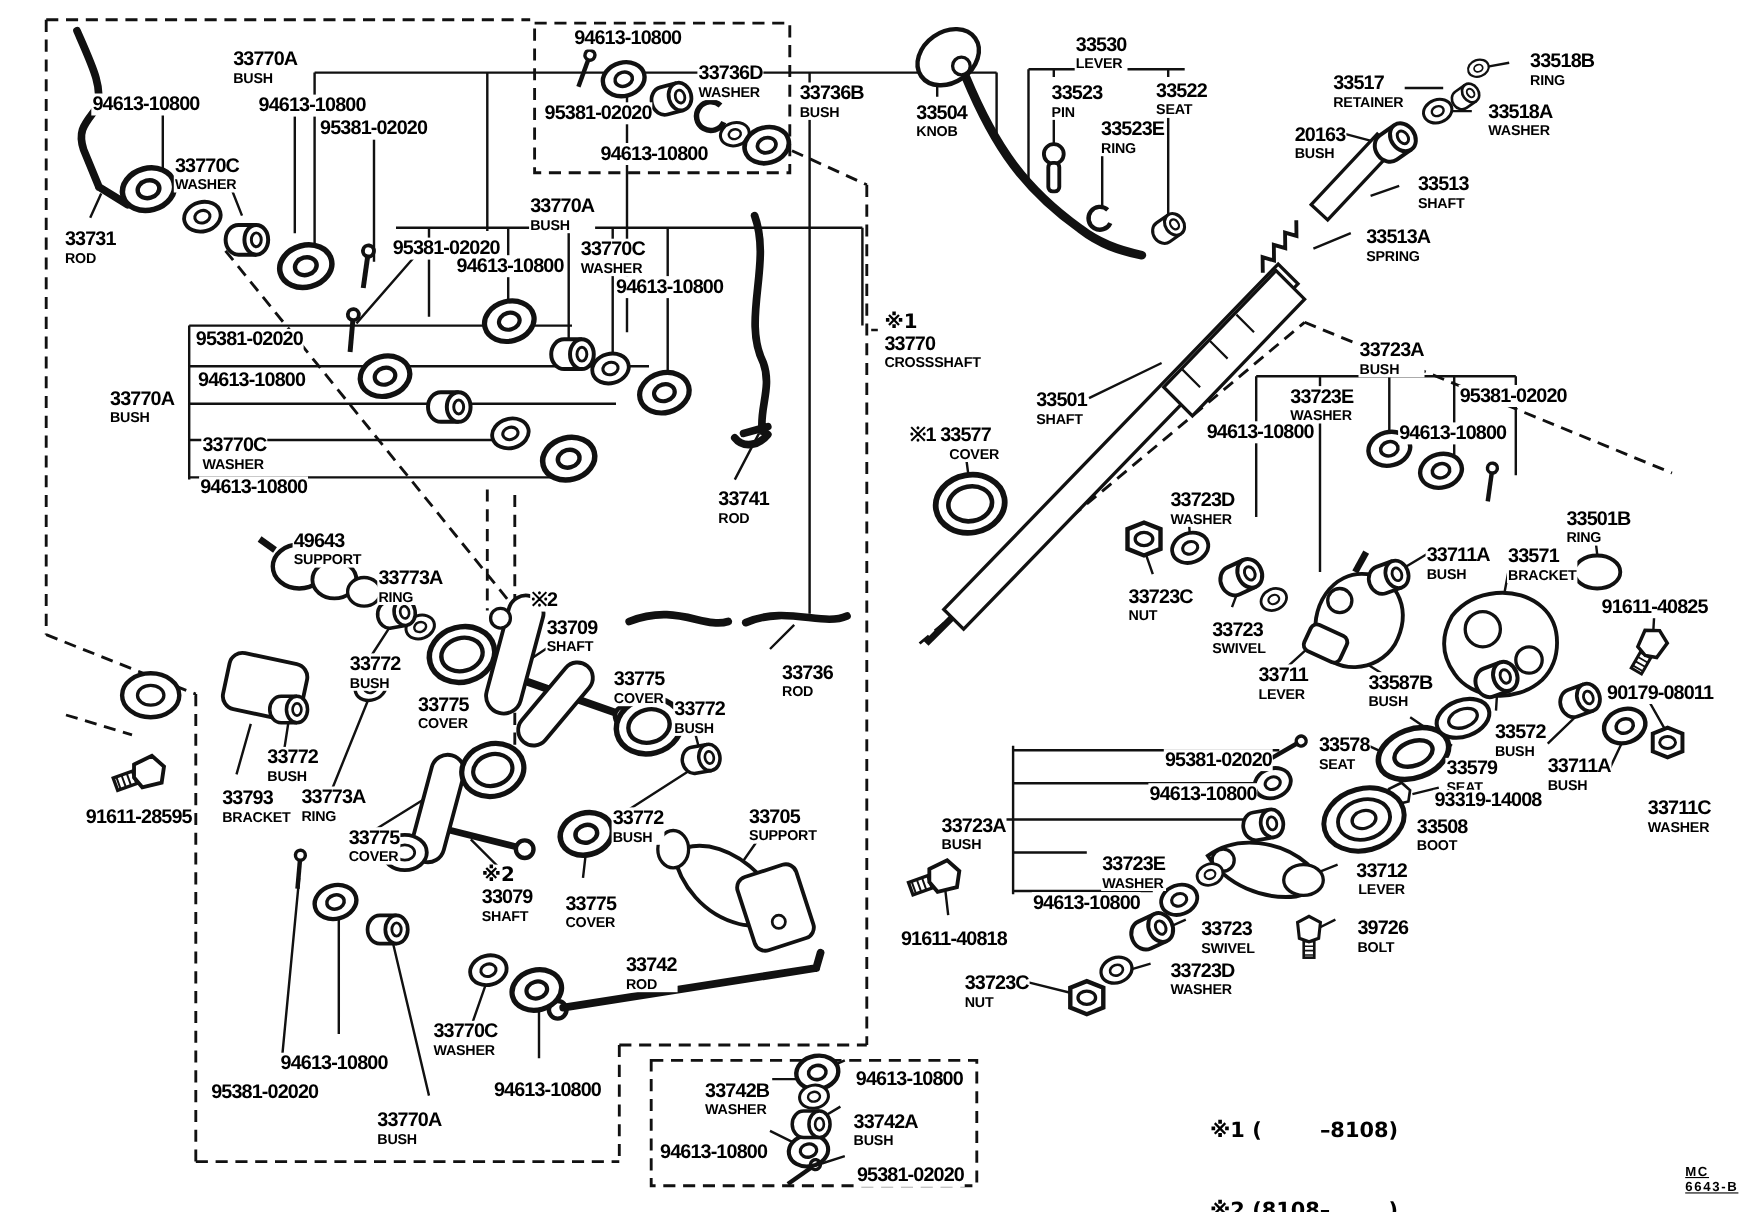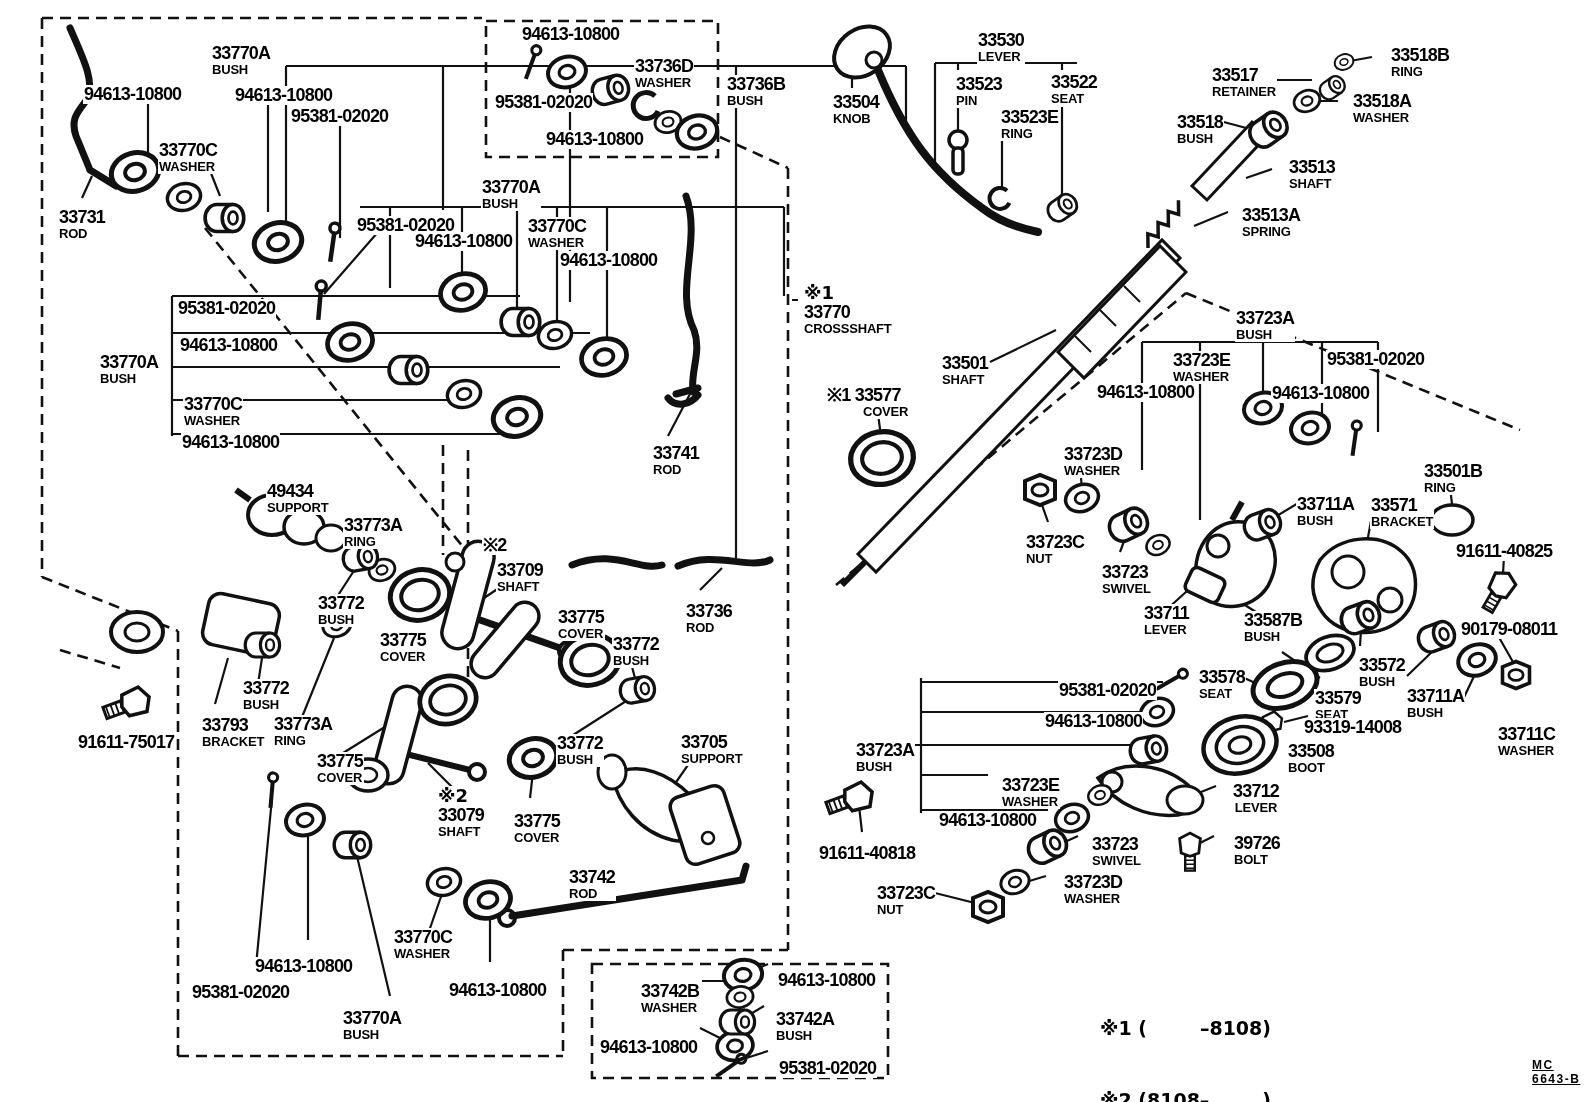--- a/index.html
+++ b/index.html
@@ -259,21 +259,21 @@
       <div class="part-label" style="left: 941px; top: 354px;"><span class="num">33501</span><span class="sub">SHAFT</span></div>
       <div class="part-label" style="left: 826px; top: 386px;"><span class="num">※1 33577</span><span class="sub" style="padding-left: 36px;">COVER</span></div>
       <div class="part-label" style="left: 977px; top: 31px;"><span class="num">33530</span><span class="sub">LEVER</span></div>
       <div class="part-label" style="left: 832px; top: 93px;"><span class="num">33504</span><span class="sub">KNOB</span></div>
       <div class="part-label" style="left: 955px; top: 75px;"><span class="num">33523</span><span class="sub">PIN</span></div>
       <div class="part-label" style="left: 1000px; top: 108px;"><span class="num">33523E</span><span class="sub">RING</span></div>
       <div class="part-label" style="left: 1050px; top: 73px;"><span class="num">33522</span><span class="sub">SEAT</span></div>
       <div class="part-label" style="left: 1211px; top: 66px;"><span class="num">33517</span><span class="sub">RETAINER</span></div>
       <div class="part-label" style="left: 1390px; top: 46px;"><span class="num">33518B</span><span class="sub">RING</span></div>
       <div class="part-label" style="left: 1352px; top: 92px;"><span class="num">33518A</span><span class="sub">WASHER</span></div>
-      <div class="part-label" style="left: 1176px; top: 113px;"><span class="num">33518</span><span class="sub">BUSH</span></div>
+      <div class="part-label" style="left: 1176px; top: 113px;"><span class="num">20163</span><span class="sub">BUSH</span></div>
       <div class="part-label" style="left: 1288px; top: 158px;"><span class="num">33513</span><span class="sub">SHAFT</span></div>
       <div class="part-label" style="left: 1241px; top: 206px;"><span class="num">33513A</span><span class="sub">SPRING</span></div>
       <div class="part-label" style="left: 1235px; top: 309px;"><span class="num">33723A</span><span class="sub">BUSH</span></div>
       <div class="part-label" style="left: 1172px; top: 351px;"><span class="num">33723E</span><span class="sub">WASHER</span></div>
       <div class="part-label" style="left: 1326px; top: 350px;"><span class="num">95381-02020</span></div>
       <div class="part-label" style="left: 1096px; top: 383px;"><span class="num">94613-10800</span></div>
       <div class="part-label" style="left: 1271px; top: 384px;"><span class="num">94613-10800</span></div>
       <div class="part-label" style="left: 1063px; top: 445px;"><span class="num">33723D</span><span class="sub">WASHER</span></div>
       <div class="part-label" style="left: 1025px; top: 533px;"><span class="num">33723C</span><span class="sub">NUT</span></div>
       <div class="part-label" style="left: 1101px; top: 563px;"><span class="num">33723</span><span class="sub">SWIVEL</span></div>
@@ -295,33 +295,33 @@
       <div class="part-label" style="left: 1303px; top: 718px;"><span class="num">93319-14008</span></div>
       <div class="part-label" style="left: 1287px; top: 742px;"><span class="num">33508</span><span class="sub">BOOT</span></div>
       <div class="part-label" style="left: 1001px; top: 776px;"><span class="num">33723E</span><span class="sub">WASHER</span></div>
       <div class="part-label" style="left: 938px; top: 811px;"><span class="num">94613-10800</span></div>
       <div class="part-label" style="left: 1232px; top: 782px; text-align: center;"><span class="num">33712</span><span class="sub">LEVER</span></div>
       <div class="part-label" style="left: 1091px; top: 835px;"><span class="num">33723</span><span class="sub">SWIVEL</span></div>
       <div class="part-label" style="left: 818px; top: 844px;"><span class="num">91611-40818</span></div>
       <div class="part-label" style="left: 1233px; top: 834px;"><span class="num">39726</span><span class="sub">BOLT</span></div>
       <div class="part-label" style="left: 1063px; top: 873px;"><span class="num">33723D</span><span class="sub">WASHER</span></div>
       <div class="part-label" style="left: 876px; top: 884px;"><span class="num">33723C</span><span class="sub">NUT</span></div>
-      <div class="part-label" style="left: 266px; top: 482px;"><span class="num">49434</span><span class="sub">SUPPORT</span></div>
+      <div class="part-label" style="left: 266px; top: 482px;"><span class="num">49643</span><span class="sub">SUPPORT</span></div>
       <div class="part-label" style="left: 343px; top: 516px;"><span class="num">33773A</span><span class="sub">RING</span></div>
       <div class="part-label" style="left: 317px; top: 594px;"><span class="num">33772</span><span class="sub">BUSH</span></div>
       <div class="part-label" style="left: 482px; top: 536px;"><span class="num">※2</span></div>
       <div class="part-label" style="left: 496px; top: 561px;"><span class="num">33709</span><span class="sub">SHAFT</span></div>
       <div class="part-label" style="left: 557px; top: 608px;"><span class="num">33775</span><span class="sub">COVER</span></div>
       <div class="part-label" style="left: 612px; top: 635px;"><span class="num">33772</span><span class="sub">BUSH</span></div>
       <div class="part-label" style="left: 379px; top: 631px;"><span class="num">33775</span><span class="sub">COVER</span></div>
-      <div class="part-label" style="left: 685px; top: 602px;"><span class="num">33736</span><span class="sub">ROD</span></div>
+      <div class="part-label" style="left: 710px; top: 602px;"><span class="num">33736</span><span class="sub">ROD</span></div>
       <div class="part-label" style="left: 242px; top: 679px;"><span class="num">33772</span><span class="sub">BUSH</span></div>
       <div class="part-label" style="left: 201px; top: 716px;"><span class="num">33793</span><span class="sub">BRACKET</span></div>
       <div class="part-label" style="left: 273px; top: 715px;"><span class="num">33773A</span><span class="sub">RING</span></div>
-      <div class="part-label" style="left: 77px; top: 733px;"><span class="num">91611-75017</span></div>
+      <div class="part-label" style="left: 77px; top: 733px;"><span class="num">91611-28595</span></div>
       <div class="part-label" style="left: 316px; top: 752px;"><span class="num">33775</span><span class="sub">COVER</span></div>
       <div class="part-label" style="left: 437px; top: 786px;"><span class="pre">※2</span><span class="num">33079</span><span class="sub">SHAFT</span></div>
       <div class="part-label" style="left: 556px; top: 734px;"><span class="num">33772</span><span class="sub">BUSH</span></div>
       <div class="part-label" style="left: 513px; top: 812px;"><span class="num">33775</span><span class="sub">COVER</span></div>
       <div class="part-label" style="left: 680px; top: 733px;"><span class="num">33705</span><span class="sub">SUPPORT</span></div>
       <div class="part-label" style="left: 568px; top: 868px;"><span class="num">33742</span><span class="sub">ROD</span></div>
       <div class="part-label" style="left: 254px; top: 957px;"><span class="num">94613-10800</span></div>
       <div class="part-label" style="left: 191px; top: 983px;"><span class="num">95381-02020</span></div>
       <div class="part-label" style="left: 393px; top: 928px;"><span class="num">33770C</span><span class="sub">WASHER</span></div>
       <div class="part-label" style="left: 448px; top: 981px;"><span class="num">94613-10800</span></div>

